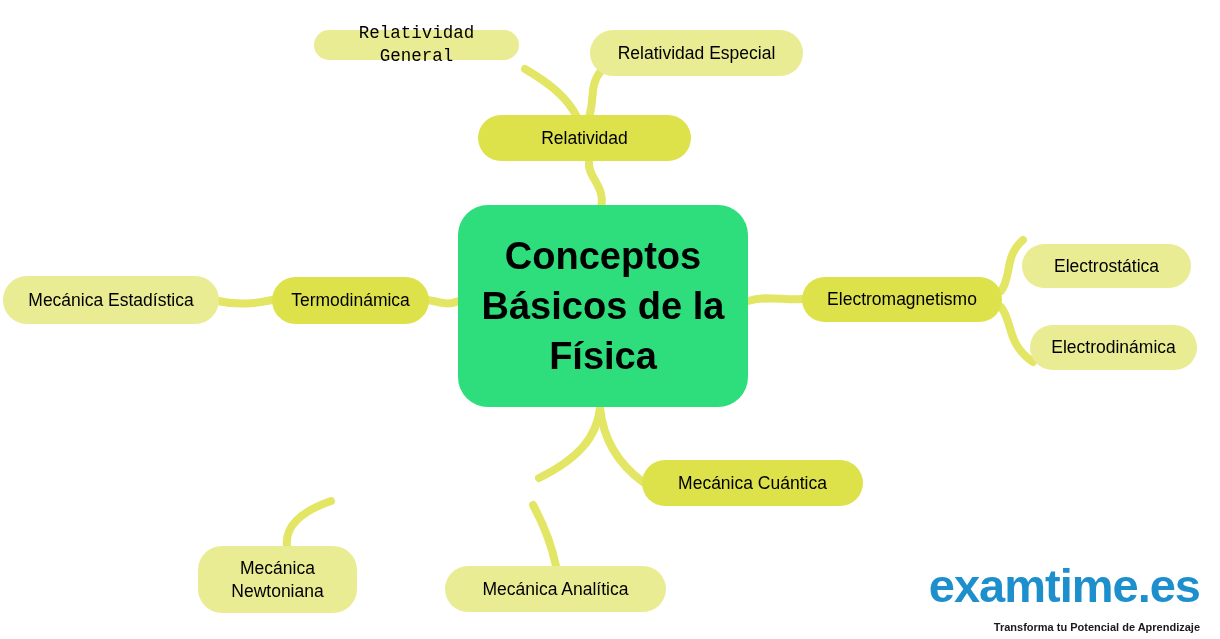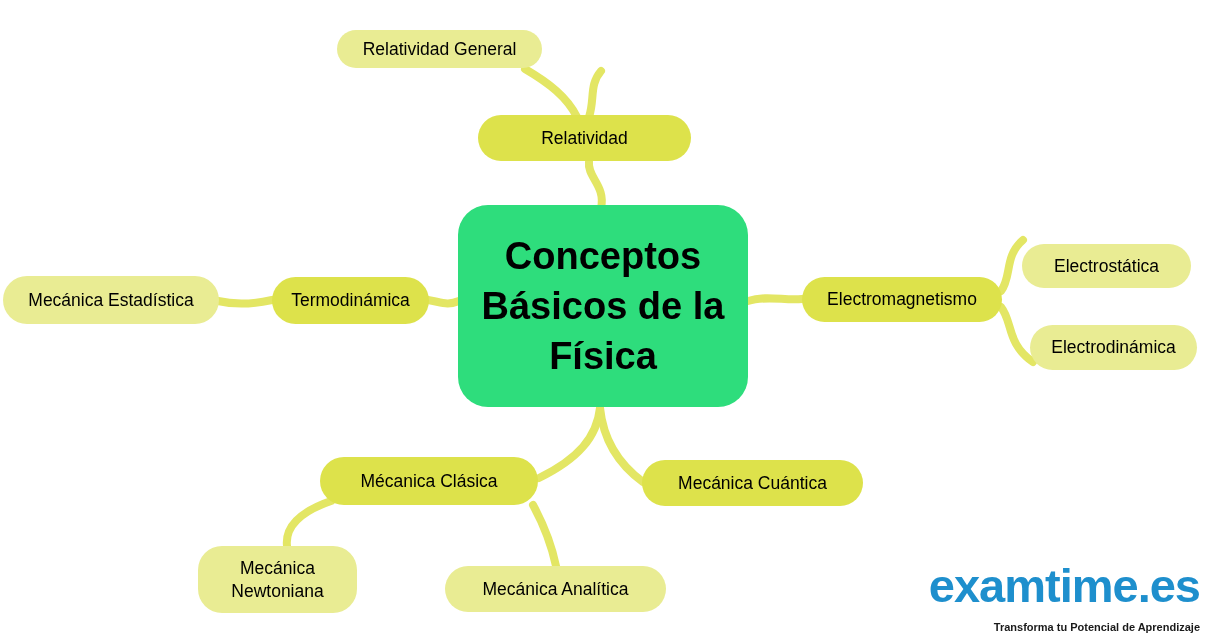--- a/index.html
+++ b/index.html
@@ -45,21 +45,21 @@
     background: var(--center-bg);
     border-radius: 30px;
     font-size: 38px;
     font-weight: bold;
     line-height: 1.32;
     padding: 8px 14px;
   }
   
   .n-center        { left: 458px; top: 205px; width: 290px; height: 202px; }
   .n-relatividad   { left: 478px; top: 115px; width: 213px; height: 46px; }
-  .n-rel-general   { left: 337px; top: 30px;  width: 205px; height: 38px; }
+  .n-rel-general   { left: 314px; top: 30px;  width: 205px; height: 30px; font-family: Liberation Mono, monospace; }
   .n-rel-especial  { left: 590px; top: 30px;  width: 213px; height: 46px; }
   .n-termo         { left: 272px; top: 277px; width: 157px; height: 47px; }
   .n-estadistica   { left: 3px;   top: 276px; width: 216px; height: 48px; }
   .n-electromag    { left: 802px; top: 277px; width: 200px; height: 45px; }
   .n-electrostat   { left: 1022px; top: 212px; width: 169px; height: 44px; margin-top: 32px; }
   .n-electrodin    { left: 1030px; top: 325px; width: 167px; height: 45px; }
   .n-clasica       { left: 320px; top: 457px; width: 218px; height: 48px; }
   .n-cuantica      { left: 642px; top: 460px; width: 221px; height: 46px; }
   .n-newtoniana    { left: 198px; top: 546px; width: 159px; height: 67px; }
   .n-analitica     { left: 445px; top: 566px; width: 221px; height: 46px; }
@@ -102,29 +102,29 @@
     <path d="M 600 408 C 597 437, 578 459, 539 478"></path>
     <path d="M 600 408 C 603 437, 617 463, 643 482"></path>
     <path d="M 331 501 C 299 512, 285 528, 287 546"></path>
     <path d="M 533 505 C 545 527, 552 547, 556 566"></path>
   </svg>
 
   <div class="node center-node n-center">Conceptos Básicos de la Física</div>
 
   <div class="node branch n-relatividad">Relatividad</div>
   <div class="node leaf n-rel-general">Relatividad General</div>
+  <div class="node leaf n-rel-especial">Relatividad Especial</div>
 
   <div class="node branch n-termo">Termodinámica</div>
   <div class="node leaf n-estadistica">Mecánica Estadística</div>
 
   <div class="node branch n-electromag">Electromagnetismo</div>
   <div class="node leaf n-electrostat">Electrostática</div>
   <div class="node leaf n-electrodin">Electrodinámica</div>
 
-  <div class="node branch n-clasica">Mécanica Clásica</div>
   <div class="node branch n-cuantica">Mecánica Cuántica</div>
   <div class="node leaf n-newtoniana">Mecánica Newtoniana</div>
   <div class="node leaf n-analitica">Mecánica Analítica</div>
 
   <div class="branding">
     <div class="logo">examtime.es</div>
     <div class="tagline">Transforma tu Potencial de Aprendizaje</div>
   </div>
 
 </div>

